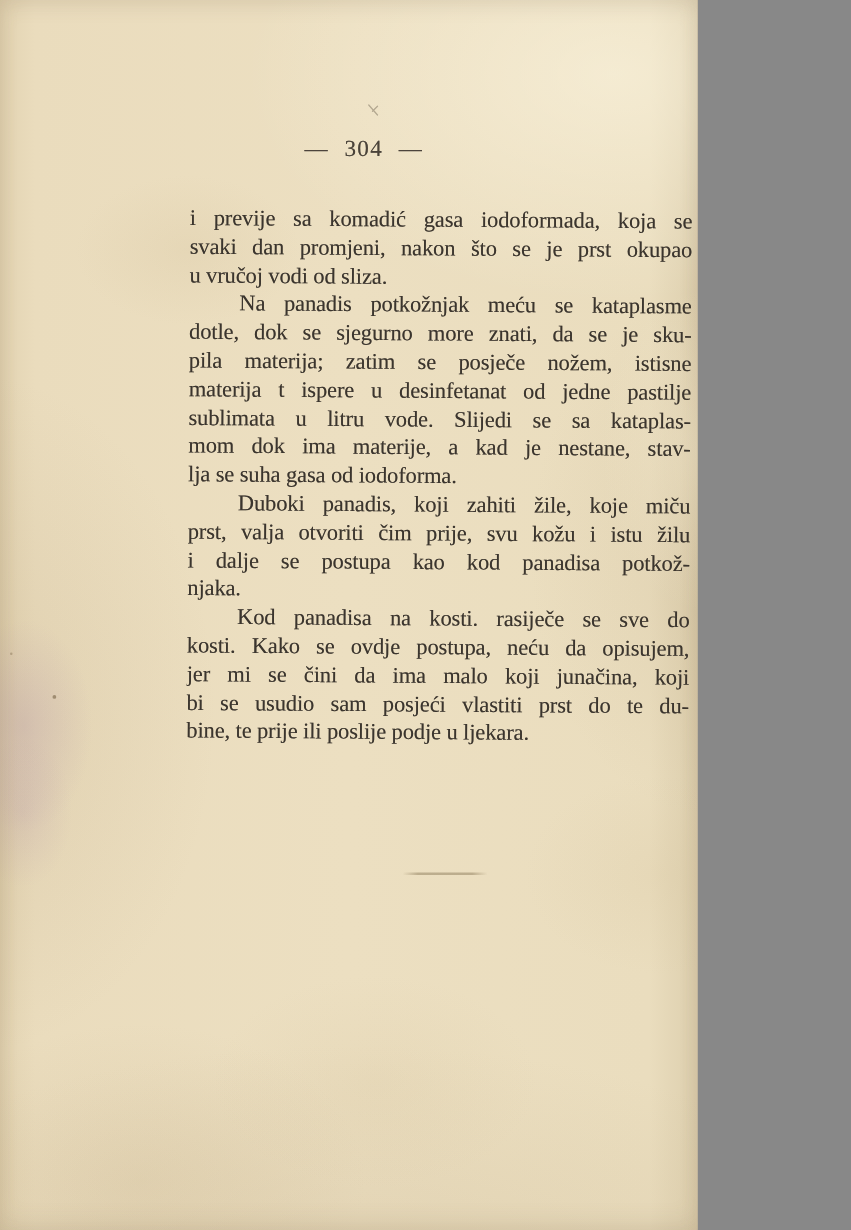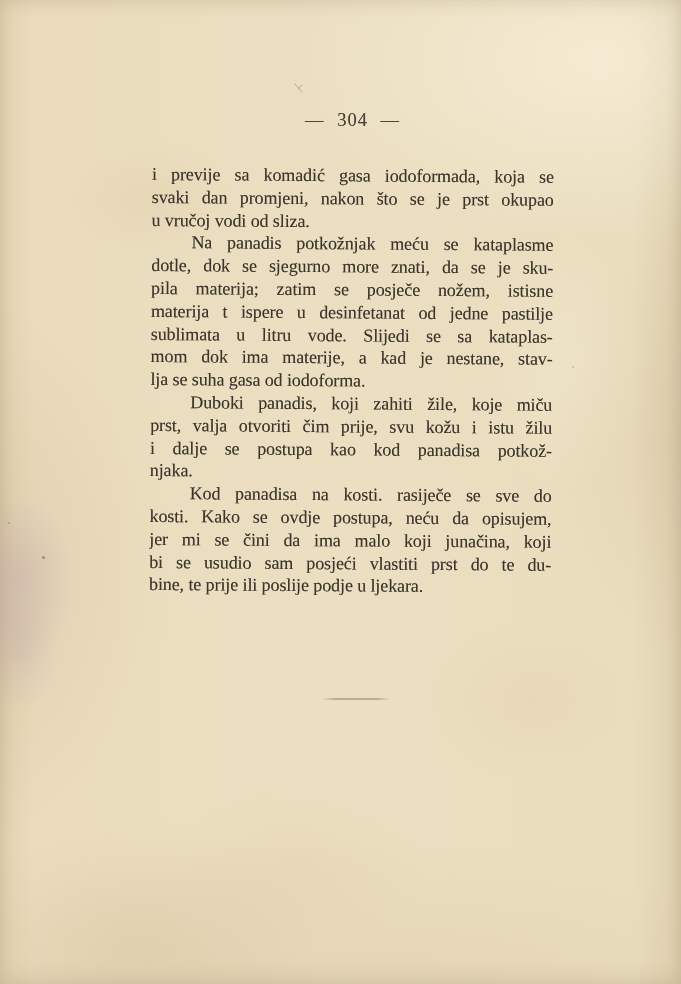--- a/index.html
+++ b/index.html
@@ -1,18 +1,18 @@
 <!DOCTYPE html>
 <html><head>
 <meta charset="utf-8">
 <style>
   html, body { margin: 0; padding: 0; background: #888; }
   .page {
     position: relative;
-    width: 681px;
+    width: 558px;
     height: 984px;
     margin: 0;
     overflow: hidden;
     font-family: "Liberation Serif", serif;
     background:
       radial-gradient(ellipse 420px 260px at 88% 6%, rgba(255,249,230,0.50), rgba(255,249,230,0) 70%),
       radial-gradient(ellipse 300px 420px at -4% 58%, rgba(186,164,128,0.22), rgba(186,164,128,0) 65%),
       radial-gradient(ellipse 620px 260px at 50% 104%, rgba(196,176,140,0.28), rgba(196,176,140,0) 72%),
       radial-gradient(ellipse 260px 180px at 20% 96%, rgba(190,168,130,0.18), rgba(190,168,130,0) 70%),
       radial-gradient(ellipse 200px 300px at 101% 45%, rgba(188,168,132,0.18), rgba(188,168,132,0) 70%),

